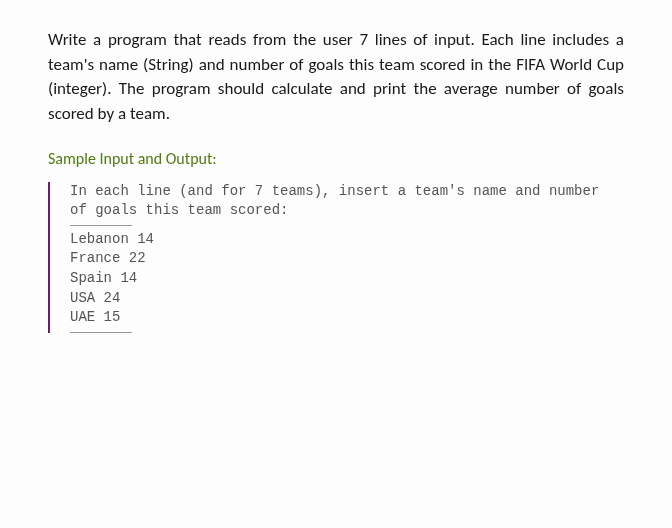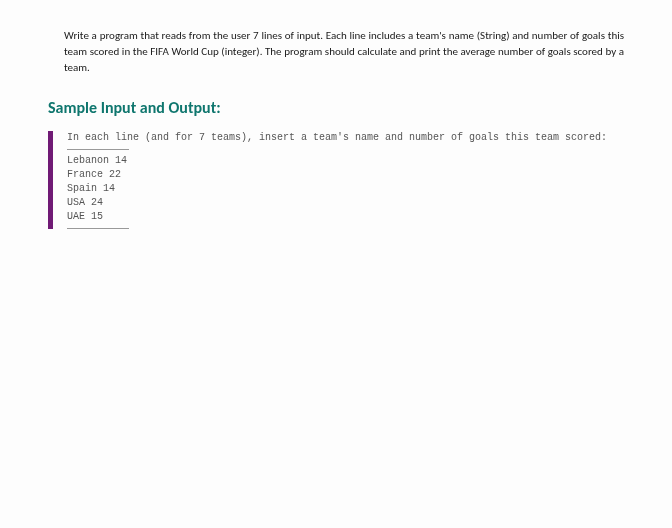--- a/index.html
+++ b/index.html
@@ -4,39 +4,38 @@
 <style>
   * { margin: 0; padding: 0; box-sizing: border-box; }
   body {
     background: #fdfdfd;
     font-family: Calibri, "Segoe UI", Arial, sans-serif;
     width: 672px;
     height: 528px;
     padding: 28px 48px 0 48px;
   }
   .problem-statement {
-    font-size: 11px;
+    font-size: 17px;
     line-height: 1.45;
     color: #1a1a1a;
     text-align: justify;
     margin-bottom: 22px;
-    margin-left: 16px;
   }
   .section-heading {
     font-size: 16px;
-    color: #0f766e;
-    font-weight: 700;
+    color: #4d7c0f;
+    font-weight: 400;
     margin-bottom: 14px;
     margin-top: 16px;
   }
   .sample-box {
-    border-left: 5px solid #701a75;
-    padding-left: 14px;
+    border-left: 2px solid #701a75;
+    padding-left: 20px;
     font-family: "Courier New", Courier, monospace;
-    font-size: 10px;
+    font-size: 14px;
     color: #555;
     line-height: 1.4;
   }
   .divider {
     border: none;
     border-top: 1px solid #999;
     width: 62px;
     margin: 4px 0;
   }
 </style>

